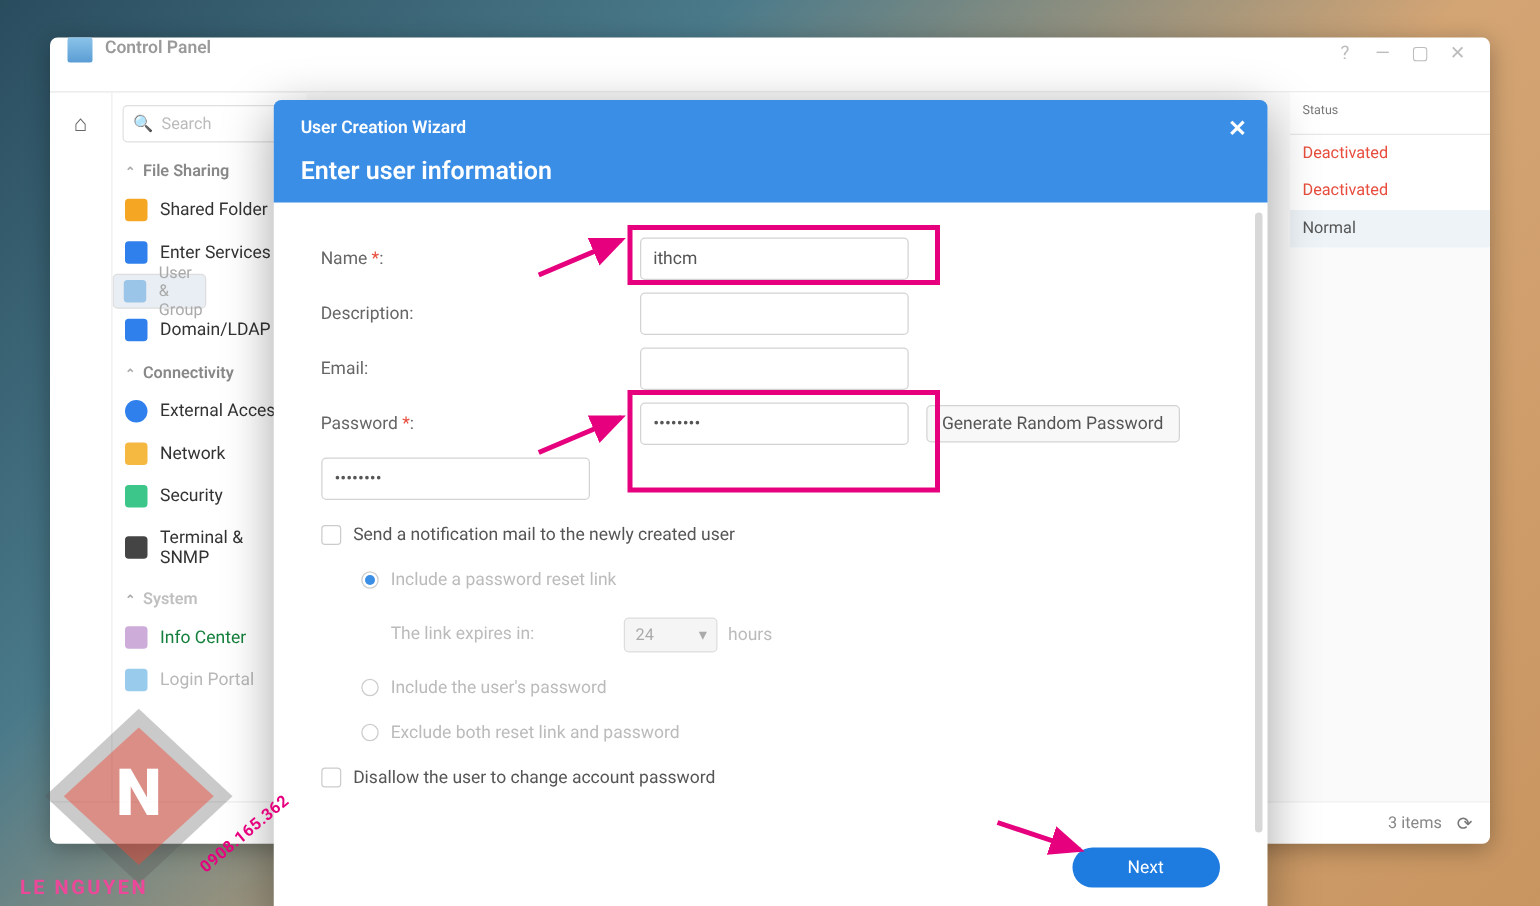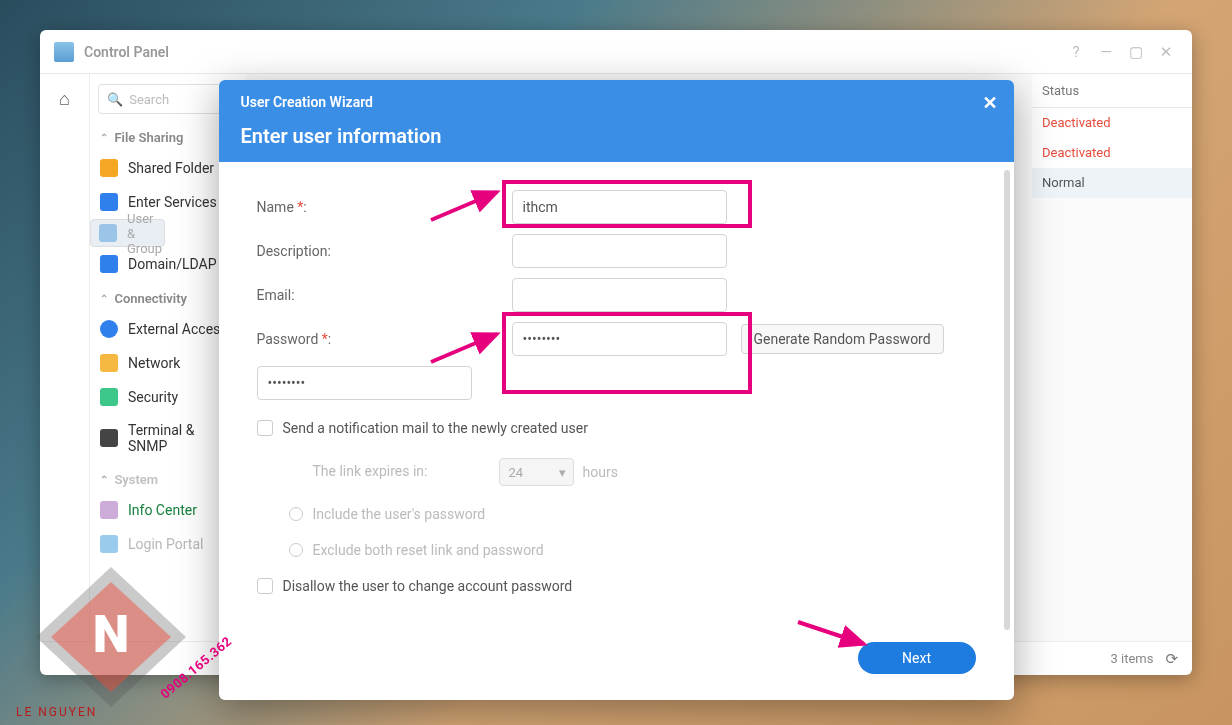--- a/index.html
+++ b/index.html
@@ -1,35 +1,35 @@
 <!DOCTYPE html>
 <html><head>
 <meta charset="utf-8">
 <style>
 *{box-sizing:border-box;margin:0;padding:0;font-family:-apple-system,BlinkMacSystemFont,"Segoe UI",Roboto,Arial,sans-serif}
 body{width:1232px;height:725px;background:linear-gradient(135deg,#2a4d5e 0%,#4a7a8a 30%,#d4a574 60%,#c89560 100%);position:relative;overflow:hidden}
 .window{position:absolute;top:30px;left:40px;right:40px;bottom:50px;background:#fff;border-radius:6px;box-shadow:0 4px 20px rgba(0,0,0,.3);display:flex;flex-direction:column}
-.titlebar{height:44px;display:flex;align-items:center;padding:0 14px;border-bottom:1px solid #e8e8e8}
+.titlebar{height:44px;display:flex;padding:0 14px;border-bottom:1px solid #e8e8e8}
 .app-icon{width:20px;height:20px;background:linear-gradient(180deg,#8bc3e8,#5a9dd5);border-radius:2px;margin-right:10px}
 .app-title{color:#9a9a9a;font-size:14px;font-weight:600;flex:1}
 .titlebar-btn{width:24px;height:24px;display:flex;align-items:center;justify-content:center;color:#bdbdbd;cursor:pointer;margin-left:6px;font-size:15px}
 .main{flex:1;display:flex;min-height:0}
 .left-col{width:50px;border-right:1px solid #eee;padding-top:10px;display:flex;flex-direction:column;align-items:center}
 .home-btn{width:30px;height:30px;display:flex;align-items:center;justify-content:center;color:#666;font-size:18px}
 .sidebar{width:155px;padding:10px 0;overflow:auto}
 .searchbox{margin:0 8px 6px;border:1px solid #e0e0e0;border-radius:4px;height:30px;display:flex;align-items:center;padding:0 8px;color:#bbb;font-size:13px}
 .section-hdr{display:flex;align-items:center;padding:10px 10px 6px;color:#888;font-size:13px;font-weight:600}
 .chev{margin-right:6px;font-size:10px;color:#aaa}
 .nav-item{display:flex;align-items:center;padding:8px 10px;font-size:14px;color:#333;cursor:pointer}
 .nav-item.sel{background:#e8eef3}
 .nav-icon{width:18px;height:18px;margin-right:10px;border-radius:3px;flex:0 0 18px}
 .ic-folder{background:#f5a623}.ic-file{background:#2f80ed}.ic-user{background:#9bc5e8}.ic-domain{background:#2f80ed}.ic-ext{background:#2f80ed;border-radius:50%}.ic-net{background:#f5b942}.ic-sec{background:#3dc68a}.ic-term{background:#444}.ic-info{background:#9b59b6}.ic-login{background:#3498db}
 .content{flex:1;position:relative;background:#fafafa}
 .status-list{position:absolute;right:0;top:0;width:160px;background:#fff}
-.status-hdr{height:34px;border-bottom:1px solid #e8e8e8;padding:9px 10px;font-size:13px;color:#777}
+.status-hdr{height:34px;border-bottom:1px solid #e8e8e8;padding:9px 10px;font-size:10px;color:#777}
 .status-row{height:30px;padding:7px 10px;font-size:13px;color:#e74c3c}
 .status-row.normal{color:#555;background:#eef3f7}
 .footer{height:34px;border-top:1px solid #eee;display:flex;align-items:center;justify-content:flex-end;padding:0 14px;color:#888;font-size:13px;gap:12px}
 .modal-overlay{position:absolute;inset:0;display:flex;align-items:flex-start;justify-content:center;padding-top:80px}
 .modal{width:795px;background:#fff;border-radius:6px;box-shadow:0 10px 40px rgba(0,0,0,.35);position:relative}
 .modal-scroll{position:absolute;right:4px;top:90px;bottom:70px;width:6px;background:#d8d8d8;border-radius:3px}
 .modal-hdr{background:#3a8ee6;color:#fff;padding:14px 22px;border-radius:6px 6px 0 0;position:relative}
 .modal-ttl{font-size:14px;font-weight:600}
 .modal-sub{font-size:20px;font-weight:600;margin-top:14px}
 .close-x{position:absolute;right:16px;top:12px;font-size:18px;cursor:pointer;font-weight:700}
@@ -49,21 +49,21 @@
 .chk{width:16px;height:16px;border:1px solid #ccc;border-radius:3px;margin-right:10px;background:#fff}
 .radio{width:14px;height:14px;border:1px solid #ccc;border-radius:50%;margin-right:10px;display:flex;align-items:center;justify-content:center}
 .radio.on::after{content:"";width:8px;height:8px;border-radius:50%;background:#3a8ee6}
 .inline-sel{display:inline-flex;align-items:center;margin-left:72px;margin-top:2px}
 .sel{width:75px;height:28px;border:1px solid #ddd;border-radius:4px;background:#f5f5f5;color:#aaa;font-size:13px;display:flex;align-items:center;justify-content:space-between;padding:0 8px;margin-right:8px}
 .modal-foot{padding:18px 38px 26px;display:flex;justify-content:flex-end;position:relative}
 .btn-next{background:#1e7ce0;color:#fff;border:0;border-radius:16px;height:32px;width:118px;font-size:14px;cursor:pointer}
 .logo-overlay{position:absolute;left:16px;bottom:8px;width:190px;height:160px;opacity:.9;pointer-events:none}
 .logo-overlay svg{width:100%;height:100%}
 .rot-text{position:absolute;left:152px;bottom:50px;transform:rotate(-40deg);font-size:13px;font-weight:700;color:#e6007e;letter-spacing:.5px}
-.brand{position:absolute;left:16px;bottom:6px;font-size:12px;font-weight:400;color:#b91c1c;letter-spacing:2px}
+.brand{position:absolute;left:16px;bottom:6px;font-size:16px;font-weight:700;color:#ec4899;letter-spacing:2px}
 </style>
 </head>
 <body>
 
 <div class="window">
   <div class="titlebar">
     <div class="app-icon"></div>
     <div class="app-title">Control Panel</div>
     <div class="titlebar-btn">?</div>
     <div class="titlebar-btn">—</div>
@@ -185,20 +185,24 @@
             <line x1="4" y1="36" x2="70" y2="8" stroke="#e6007e" stroke-width="4" marker-end="url(#a1)"></line>
           </svg>
       </div>
       <div class="row">
         <input class="inp" value="••••••••" style="">
       </div>
       <div class="chk-row">
           <div class="chk"></div>
           <span>Send a notification mail to the newly created user</span>
         </div>
+      <div class="chk-row sub dis">
+          <div class="radio on"></div>
+          <span>Include a password reset link</span>
+        </div>
       <div class="chk-row sub dis" style="padding-left:56px">
         <span>The link expires in:</span>
         <span class="inline-sel">
           <span class="sel">
               <span>24</span>
               <span>▾</span>
             </span>
           <span>hours</span>
         </span>
       </div>

